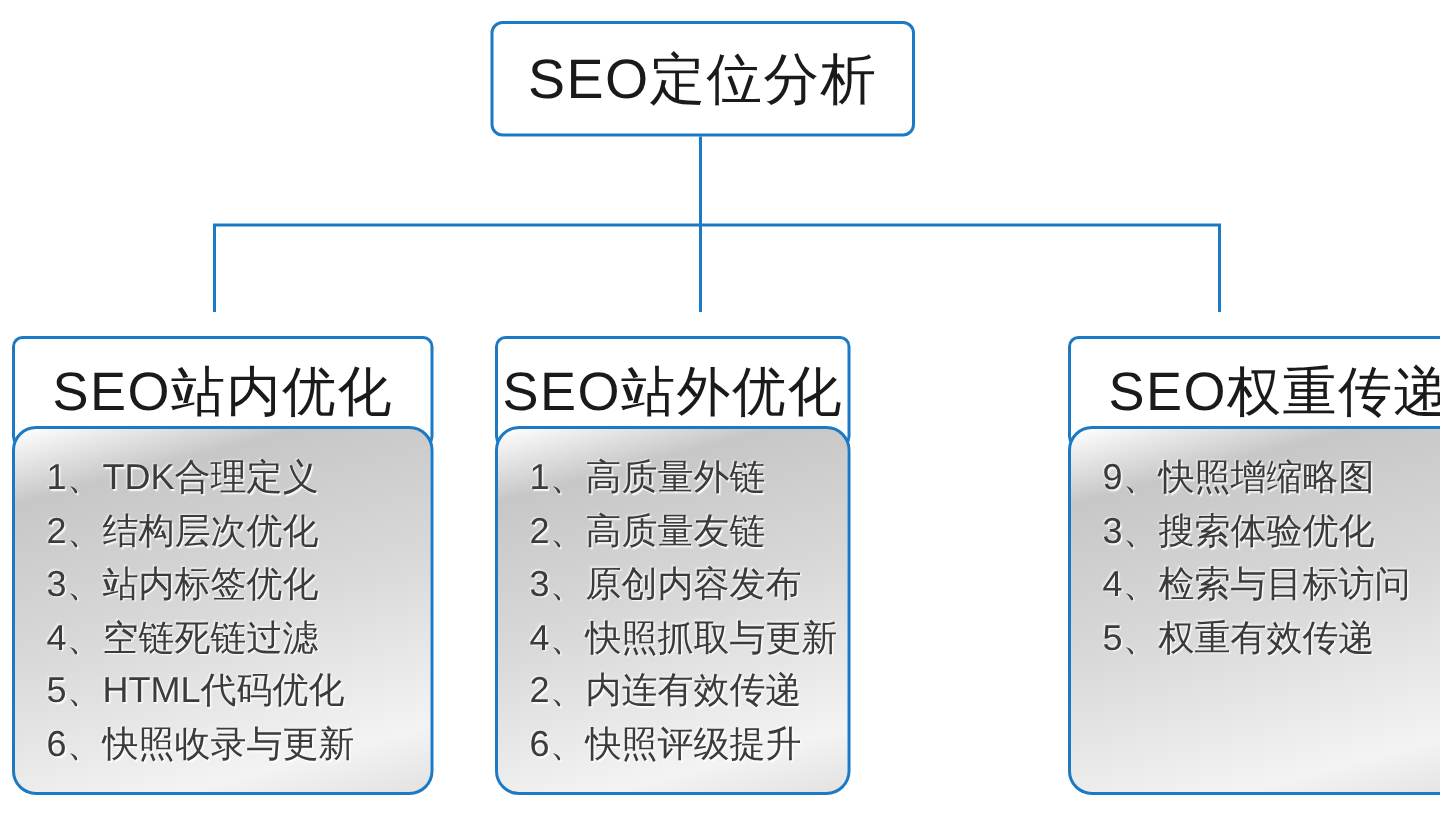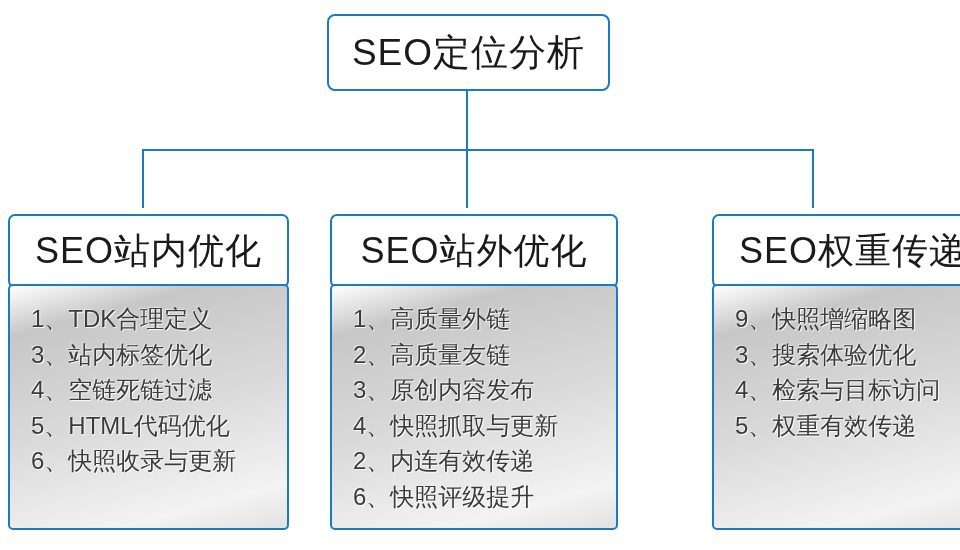--- a/index.html
+++ b/index.html
@@ -25,33 +25,33 @@
   
   .connector{background:var(--blue);}
   .conn-top-v{left:466px;top:91px;width:2px;height:59px;}
   .conn-h{left:142px;top:149px;width:672px;height:2px;}
   .conn-drop{top:150px;width:2px;height:58px;}
   .conn-drop.c1{left:142px;}
   .conn-drop.c2{left:466px;}
   .conn-drop.c3{left:812px;}
   
   .col-header{
-    top:214px;height:74px;
+    top:224px;height:74px;
     background:#ffffff;border:2px solid var(--blue);border-radius:7px;
     display:flex;align-items:center;justify-content:center;
     font-size:36px;color:var(--title-color);letter-spacing:1px;
     white-space:nowrap;
   }
   .col1{left:8px;width:281px;}
-  .col2{left:330px;width:288px;}
+  .col2{left:330px;width:237px;}
   .col3{left:672px;width:281px;margin-left:40px;}
   
   .panel{
     top:284px;height:246px;
-    border:2px solid var(--blue);border-radius:5px;
+    border:2px solid var(--blue);border-radius:16px;
     background:linear-gradient(165deg,#ffffff 0%,#c7c7c7 16%,#d9d9d9 50%,#f3f3f3 86%,#e2e2e2 100%);
     padding:15px 0 0 21px;
   }
   .item{
     font-size:24px;line-height:35.6px;color:var(--item-color);
     white-space:nowrap;
     text-shadow:1px 1px 1px rgba(255,255,255,.95), -1px -1px 1px rgba(255,255,255,.55);
   }
 </style>
 </head>
@@ -72,20 +72,21 @@
 </div>
 <div class="abs col-header col2">
   <span>SEO站外优化</span>
 </div>
 <div class="abs col-header col3">
   <span>SEO权重传递</span>
 </div>
 
 <div class="abs panel col1">
   <div class="item">1、TDK合理定义</div>
+  <div class="item">2、结构层次优化</div>
   <div class="item">3、站内标签优化</div>
   <div class="item">4、空链死链过滤</div>
   <div class="item">5、HTML代码优化</div>
   <div class="item">6、快照收录与更新</div>
 </div>
 
 <div class="abs panel col2">
   <div class="item">1、高质量外链</div>
   <div class="item">2、高质量友链</div>
   <div class="item">3、原创内容发布</div>

